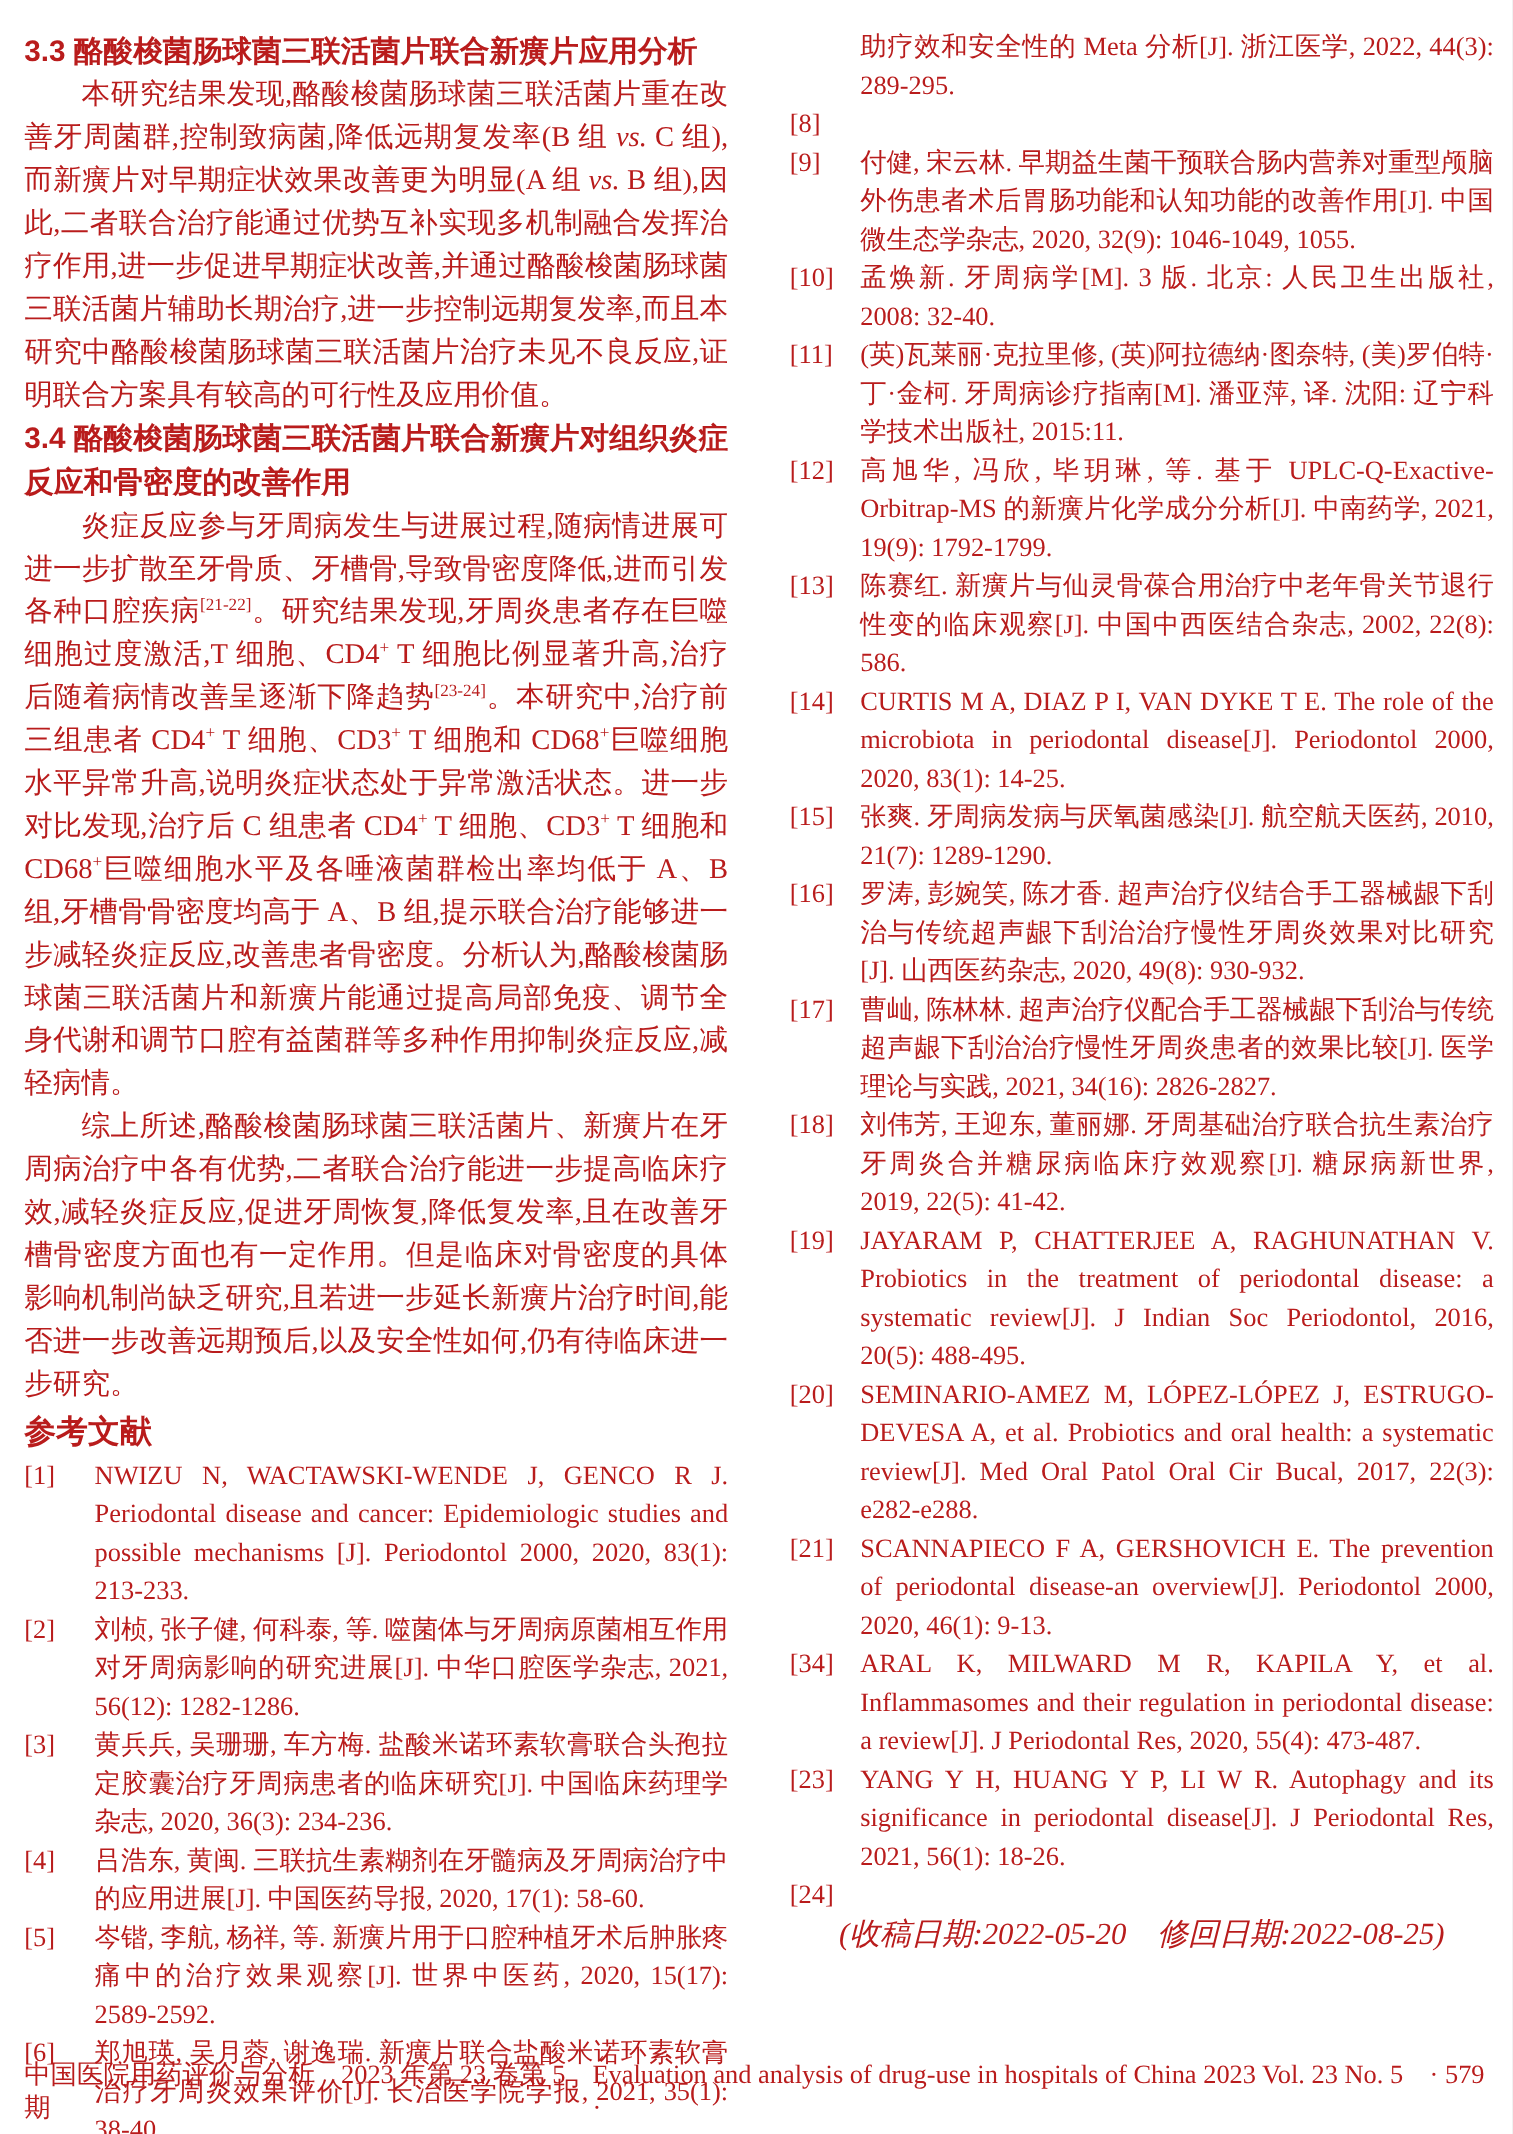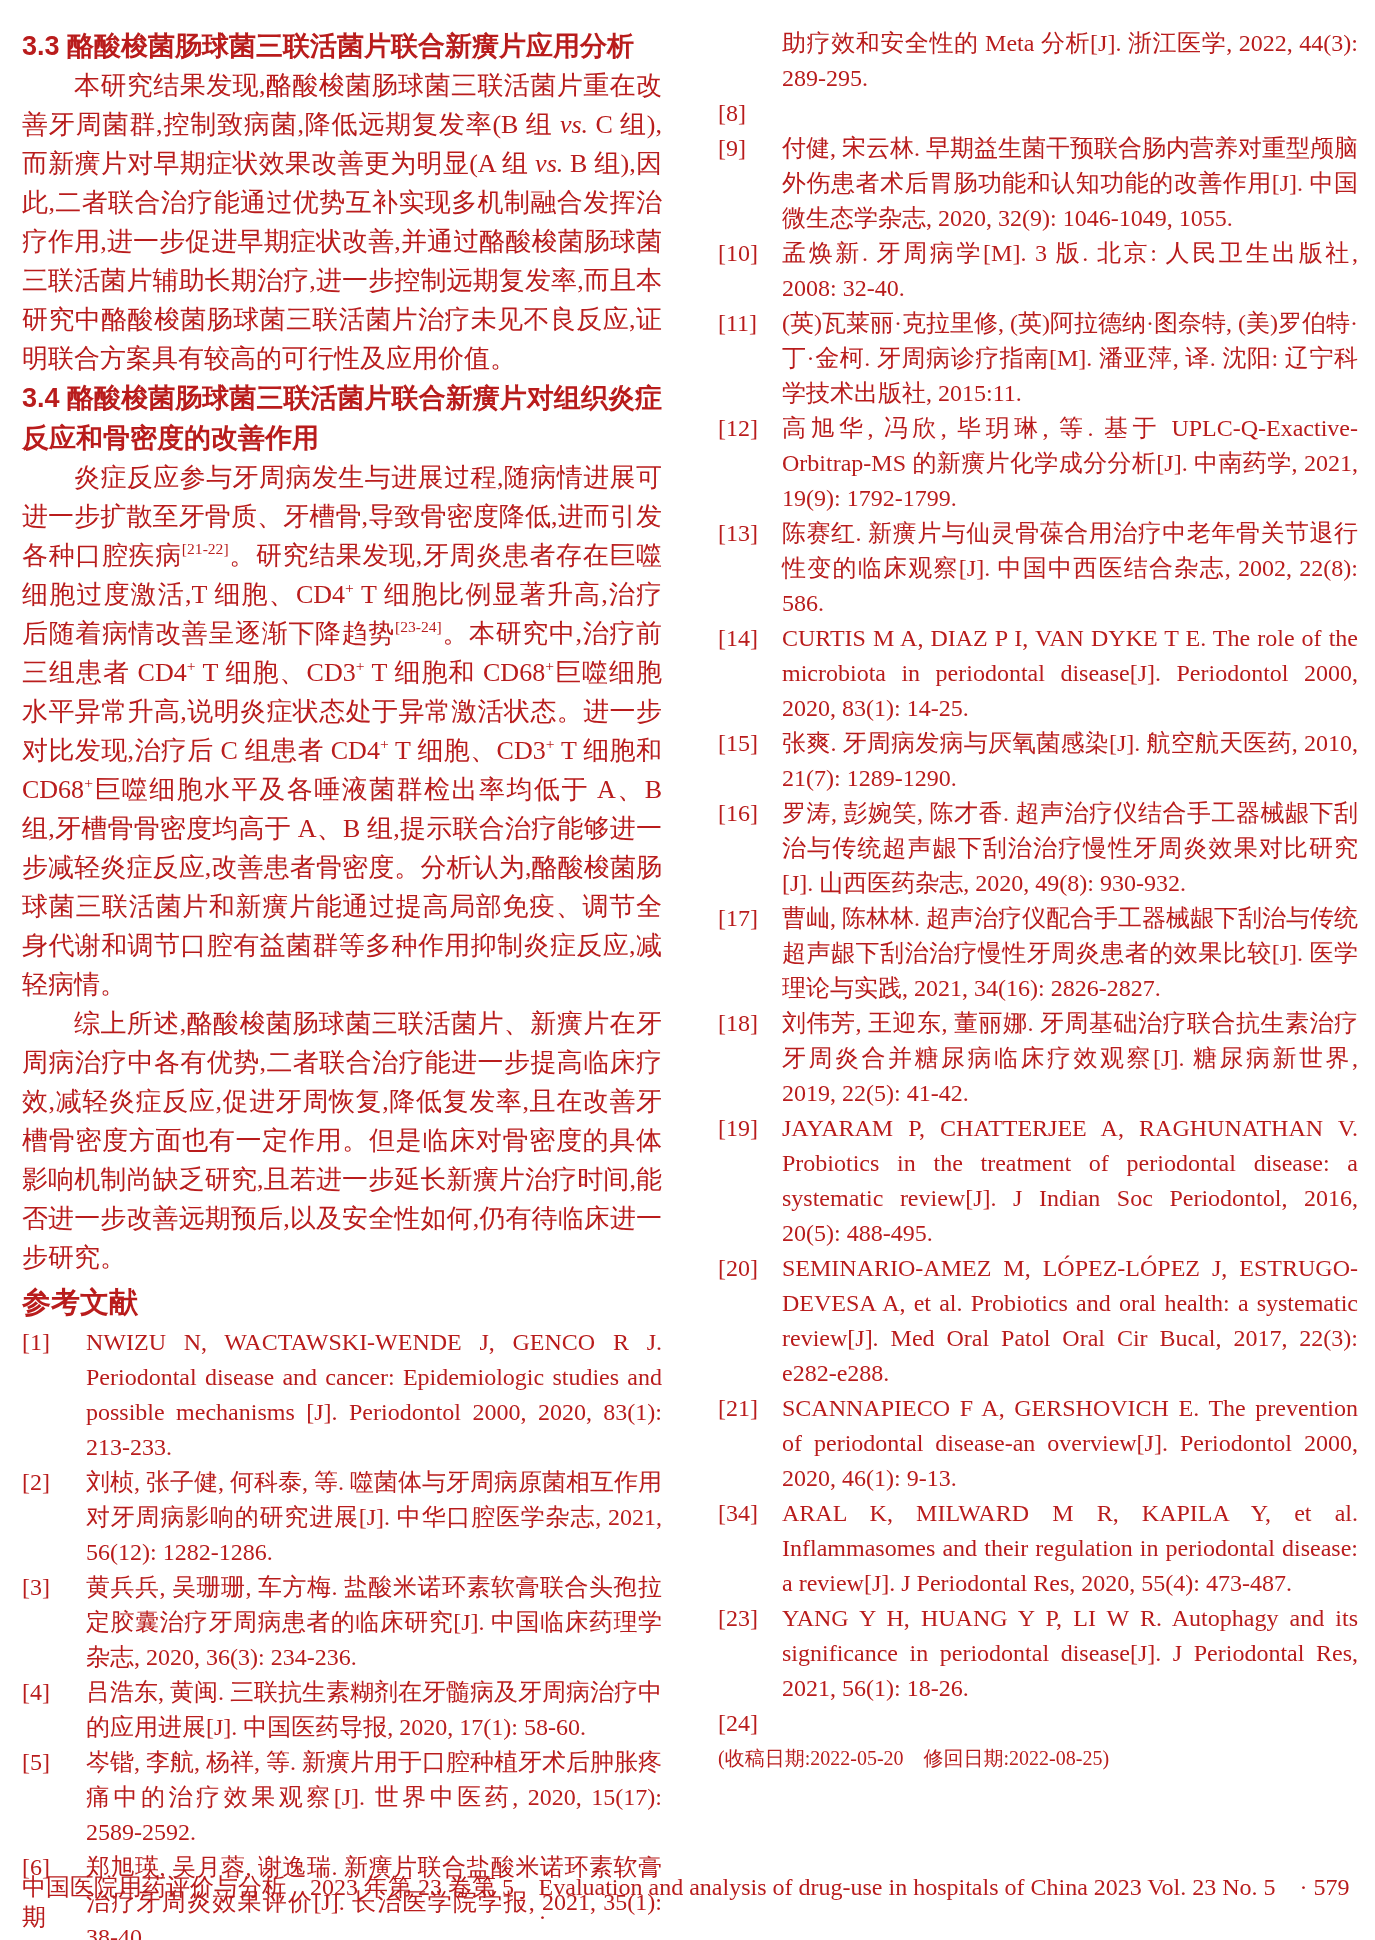--- a/index.html
+++ b/index.html
@@ -51,23 +51,24 @@
 
   .ref {
     display:flex;
     font-size:24px;
     line-height:35px;
   }
   .ref-num { flex:0 0 64px; }
   .ref-text { flex:1; text-align:justify; }
 
   .dates {
-    font-size:20px;
+    font-size:28px;
     line-height:35px;
-    text-align:left;
+    text-align:center;
+    font-style:italic;
   }
 
   .footer {
     position:absolute;
     left:22px; right:20px;
     top:1872px;
     display:flex;
     justify-content:space-between;
     align-items:flex-end;
     font-size:24px;

